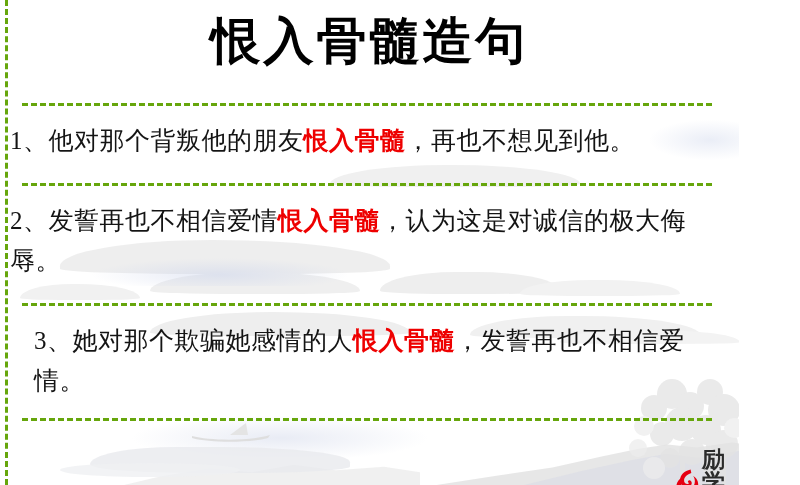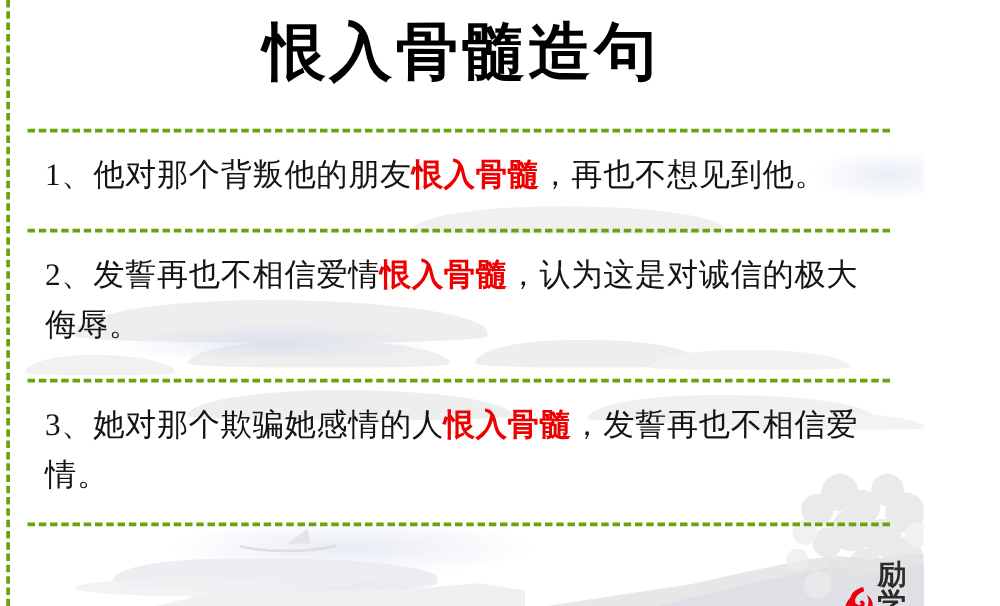--- a/index.html
+++ b/index.html
@@ -180,35 +180,35 @@
     font-weight: bold;
     letter-spacing: 3px;
     color: #000000;
     line-height: 1.18;
     white-space: nowrap;
   }
 
   
   .sentence {
     position: absolute;
-    left: 36px;
+    left: 10px;
     right: 40px;
     font-family: "Liberation Serif", "DejaVu Serif", serif;
     font-size: 25px;
     line-height: 40px;
     color: #141414;
     letter-spacing: .5px;
   }
   .sentence .idiom {
     color: #ee0000;
     font-weight: bold;
   }
   #s1 { top: 121px; }
   #s2 { top: 201px; }
-  #s3 { top: 321px; }
+  #s3 { top: 321px; margin-left: 24px; }
 
   
   .logo {
     position: absolute;
     left: 672px;
     top: 448px;
     display: flex;
     align-items: center;
     gap: 0;
   }

